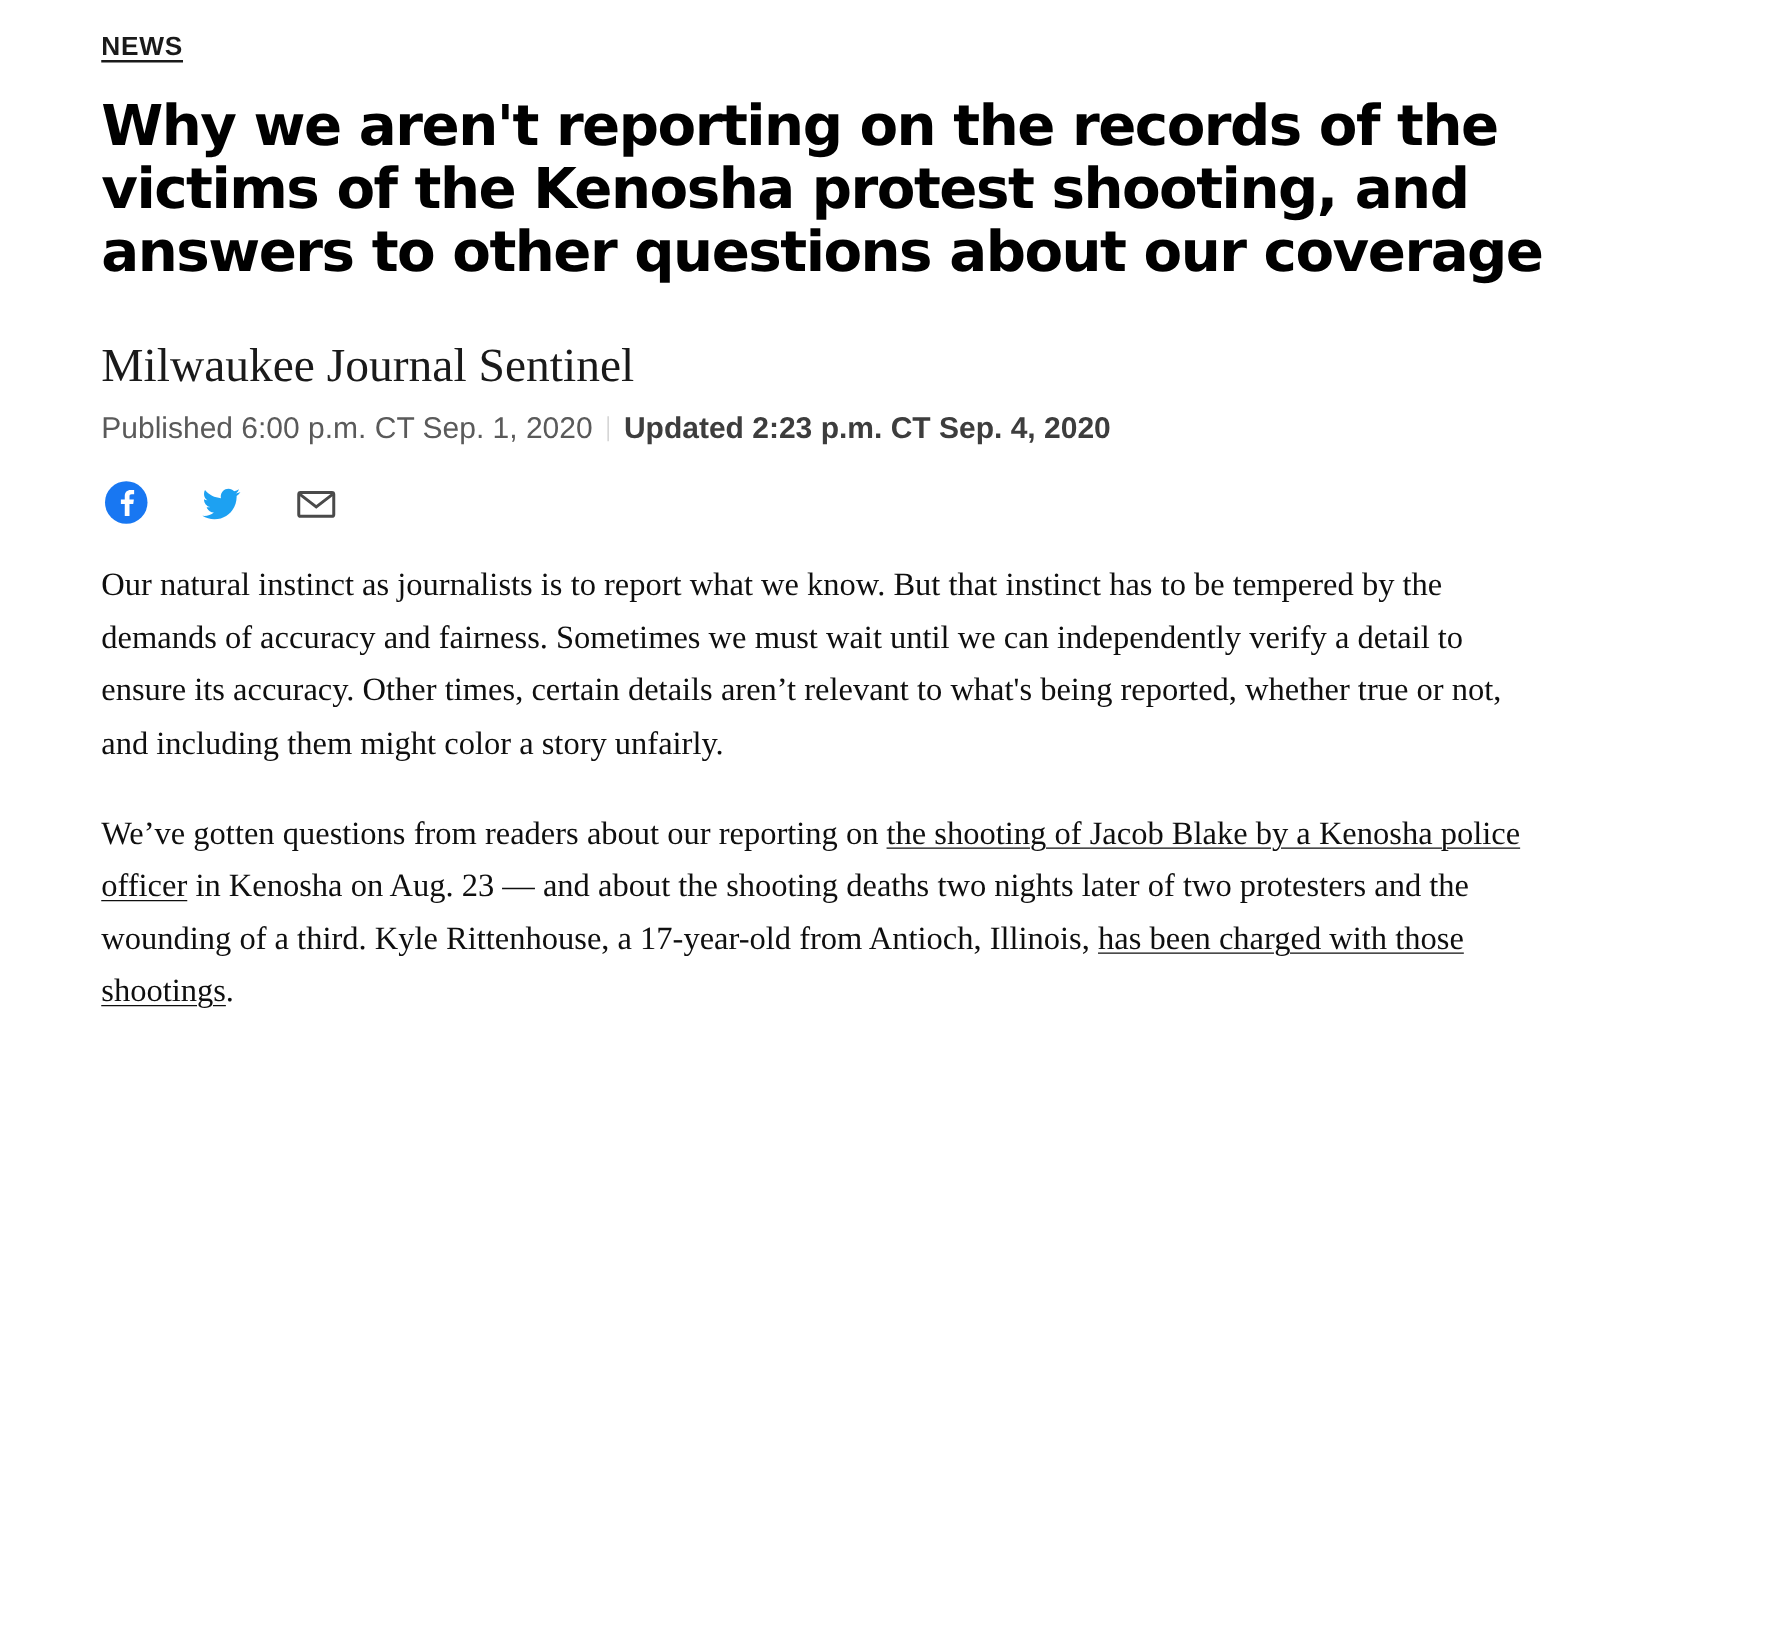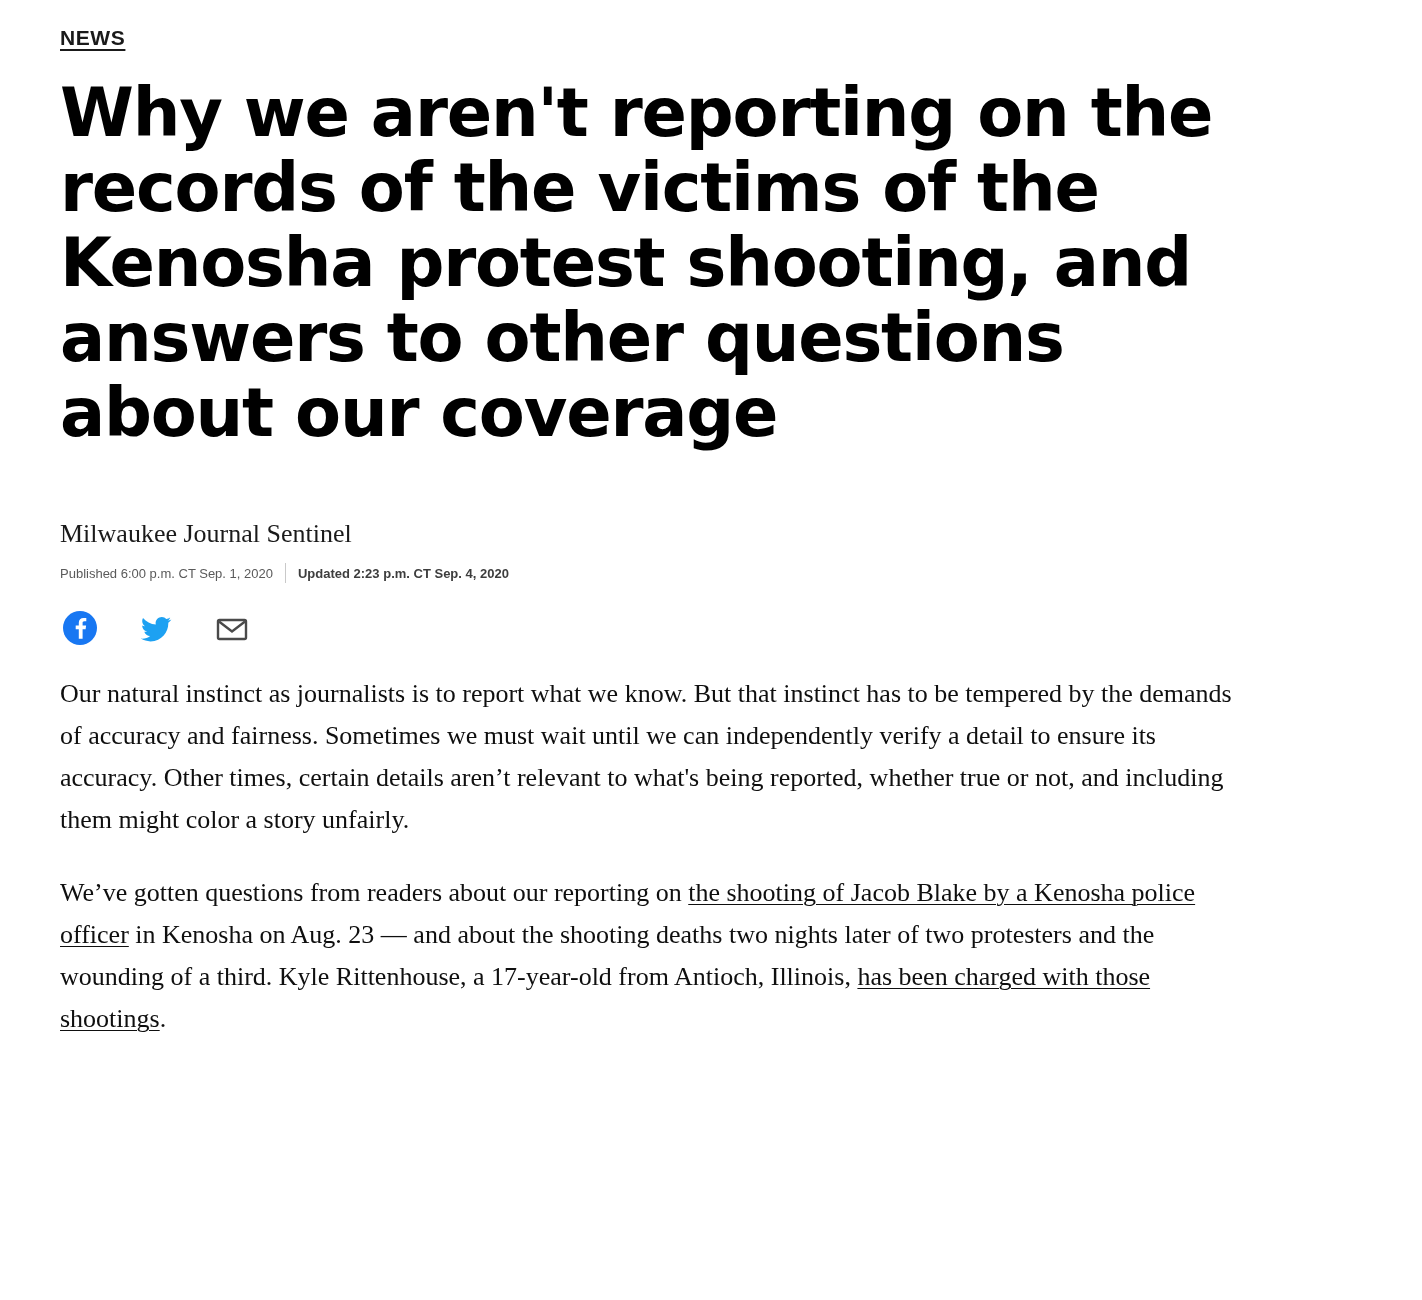--- a/index.html
+++ b/index.html
@@ -10,53 +10,53 @@
   body {
     width: 1422px;
     min-height: 1300px;
     font-family: "Liberation Serif", serif;
     color: #000000;
     -webkit-font-smoothing: antialiased;
   }
   .page {
     width: 1300px;
     box-sizing: border-box;
-    padding: 18px 60px 0 60px;
+    padding: 18px 60px 0 81px;
   }
   .kicker {
     font-family: "Liberation Sans", sans-serif;
     font-weight: bold;
     font-size: 21px;
     letter-spacing: 0.6px;
     color: #1a1a1a;
     text-decoration: underline;
     text-underline-offset: 4px;
     text-decoration-thickness: 2px;
     display: inline-block;
     margin: 8px 0 0 0;
   }
   h1.headline {
     font-family: "DejaVu Sans", sans-serif;
     font-weight: bold;
-    font-size: 67px;
+    font-size: 45px;
     line-height: 1.12;
     letter-spacing: -1.2px;
     margin: 26px 0 0 0;
     color: #000000;
     max-width: 1230px;
   }
   .byline {
     font-family: "Liberation Serif", serif;
-    font-size: 26px;
+    font-size: 38px;
     color: #1a1a1a;
-    margin-top: 68px;
+    margin-top: 44px;
   }
   .dateline {
     font-family: "Liberation Sans", sans-serif;
-    font-size: 13px;
+    font-size: 24px;
     color: #5a5a5a;
     margin-top: 14px;
     display: flex;
     align-items: center;
   }
   .dateline .published {
     font-weight: normal;
   }
   .dateline .divider {
     display: inline-block;

